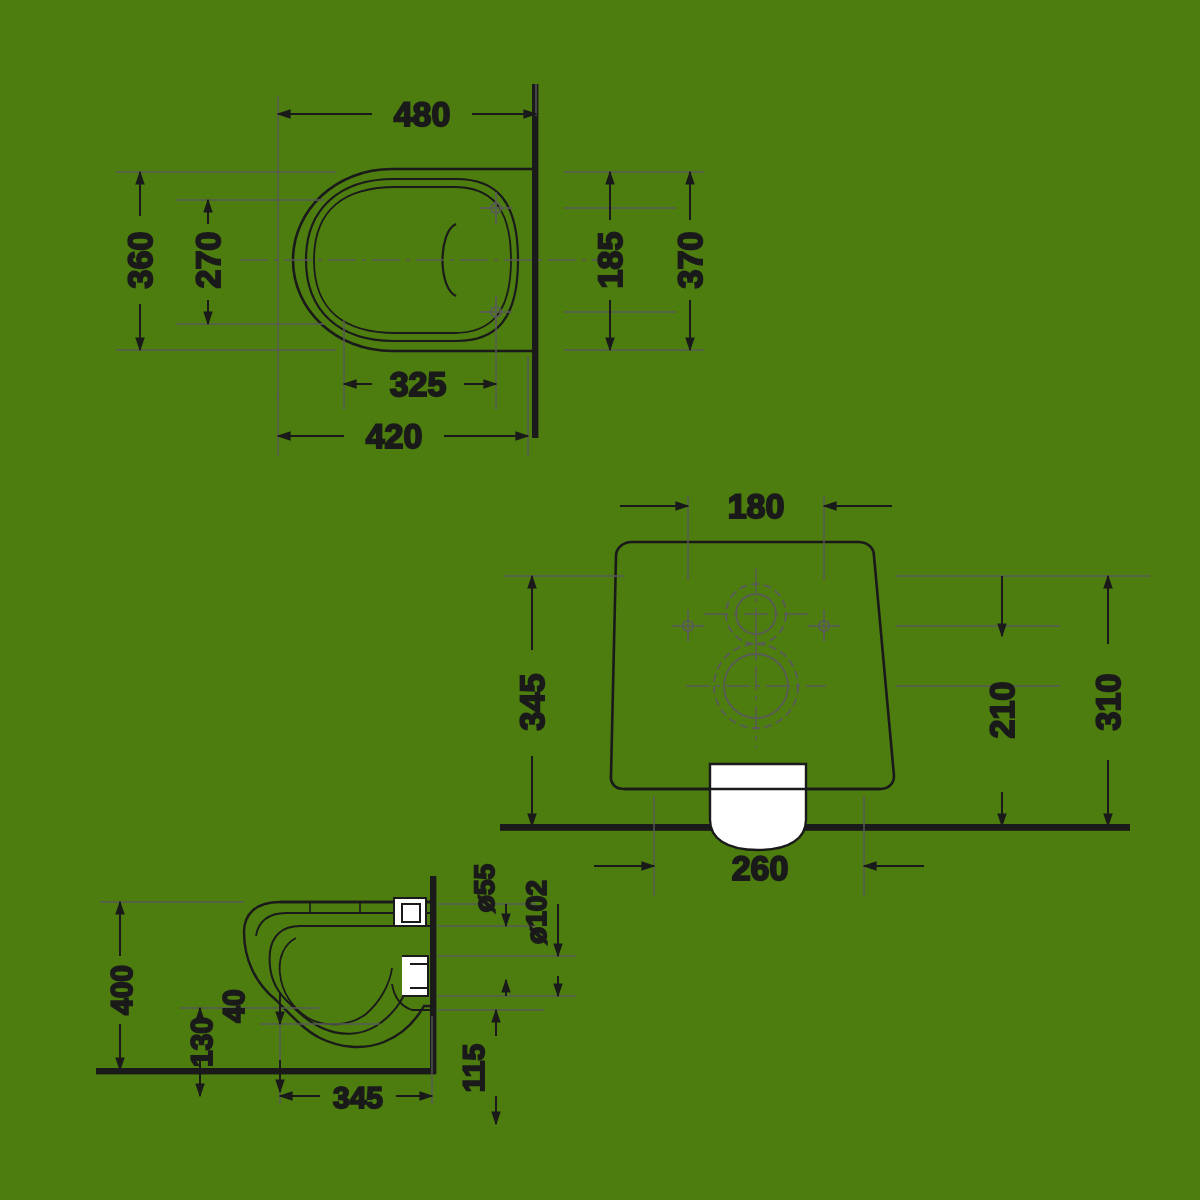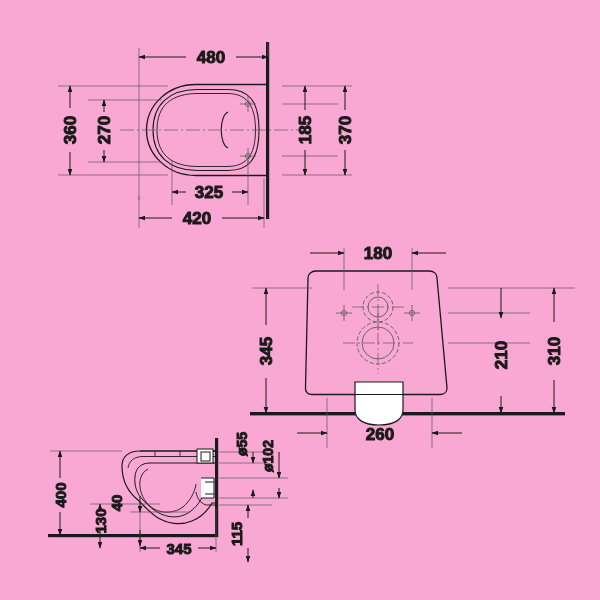--- a/index.html
+++ b/index.html
@@ -7,21 +7,21 @@
     padding: 0;
     background: #ffffff;
   }
   body {
     font-family: "Liberation Sans", sans-serif;
   }
   #sheet {
     position: relative;
     width: 600px;
     height: 600px;
-    background: #f9a8d4;
+    background: #4d7c0f;
     overflow: hidden;
   }
   #sheet svg {
     display: block;
   }
   .dimtext {
     font-family: "Liberation Sans", sans-serif;
     font-weight: bold;
     fill: #1a1a1a;
   }

